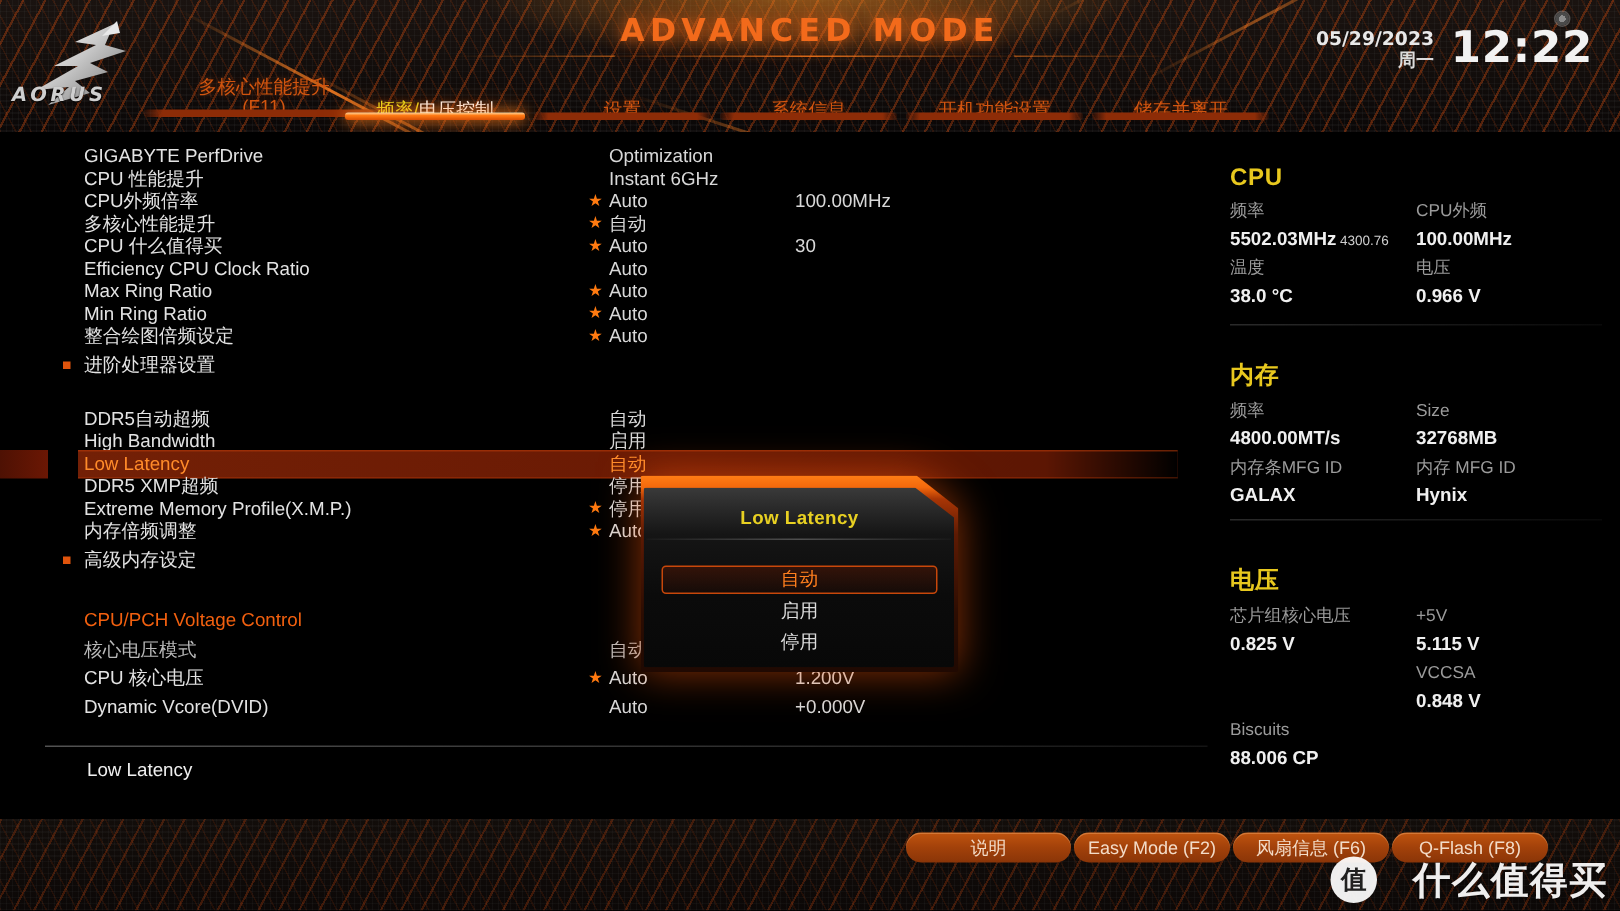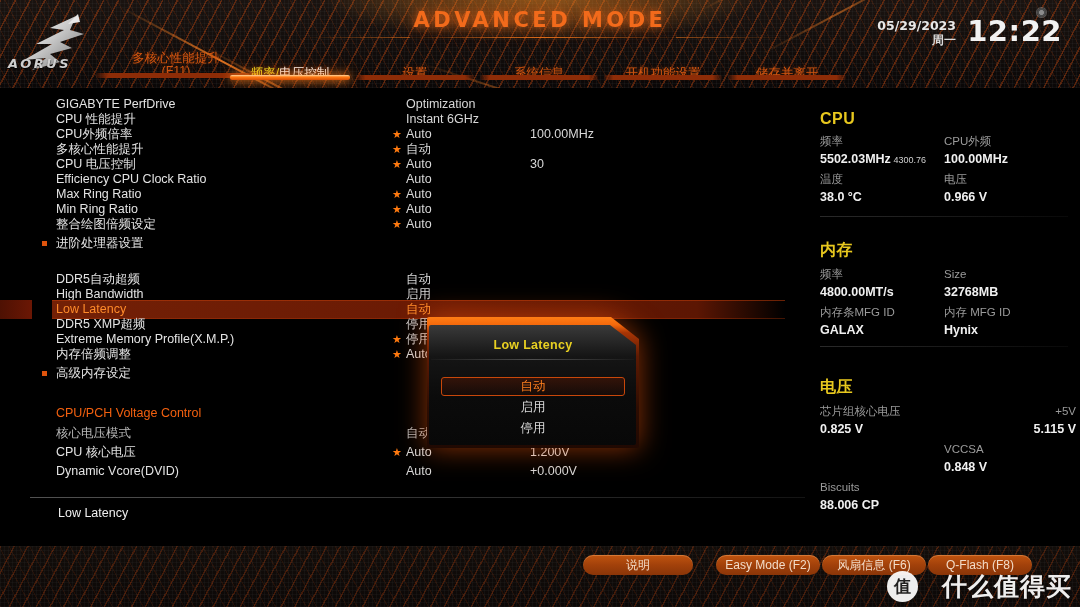--- a/index.html
+++ b/index.html
@@ -329,21 +329,21 @@
           <div class="star">★</div>
           <div class="val">Auto</div>
           <div class="val2">100.00MHz</div>
         </div>
         <div class="row" style="top: 52px;">
           <div class="lbl">多核心性能提升</div>
           <div class="star">★</div>
           <div class="val">自动</div>
         </div>
         <div class="row" style="top: 67px;">
-          <div class="lbl">CPU 电压控制</div>
+          <div class="lbl">CPU 什么值得买</div>
           <div class="star">★</div>
           <div class="val">Auto</div>
           <div class="val2">30</div>
         </div>
         <div class="row" style="top: 82px;">
           <div class="lbl">Efficiency CPU Clock Ratio</div>
           <div class="val">Auto</div>
         </div>
         <div class="row" style="top: 97px;">
           <div class="lbl">Max Ring Ratio</div>
@@ -474,40 +474,40 @@
           </div>
           <div class="sp-rule" style="top: 106px;"></div>
         </div>
         <div class="sp-sec" style="top: 289px;">
           <div class="sp-title">电压</div>
           <div class="sp-grid" style="height: 114px;">
             <div class="sp-cell" style="left: 0px; top: 0px;">
               <div class="sp-k">芯片组核心电压</div>
               <div class="sp-v">0.825 V</div>
             </div>
-            <div class="sp-cell" style="left: 140px; top: 0px; text-align: right;">
+            <div class="sp-cell" style="left: 124px; top: 0px;">
               <div class="sp-k">+5V</div>
               <div class="sp-v">5.115 V</div>
             </div>
             <div class="sp-cell" style="left: 124px; top: 38px;">
               <div class="sp-k">VCCSA</div>
               <div class="sp-v">0.848 V</div>
             </div>
             <div class="sp-cell" style="left: 0px; top: 76px;">
               <div class="sp-k">Biscuits</div>
               <div class="sp-v">88.006 CP</div>
             </div>
           </div>
         </div>
       </div>
   </div>
 
   <div class="footer">
     <div id="footer-buttons">
-        <div class="fbtn" style="left: 583px; width: 110px;">说明</div>
+        <div class="fbtn" style="left: 604px; width: 110px;">说明</div>
         <div class="fbtn" style="left: 716px; width: 104px;">Easy Mode (F2)</div>
         <div class="fbtn" style="left: 822px; width: 104px;">风扇信息 (F6)</div>
         <div class="fbtn" style="left: 928px; width: 104px;">Q-Flash (F8)</div>
       </div>
     <div class="watermark">
       <div class="wm-circle">值</div>
       <div class="wm-text">什么值得买</div>
     </div>
   </div>
 </div>

